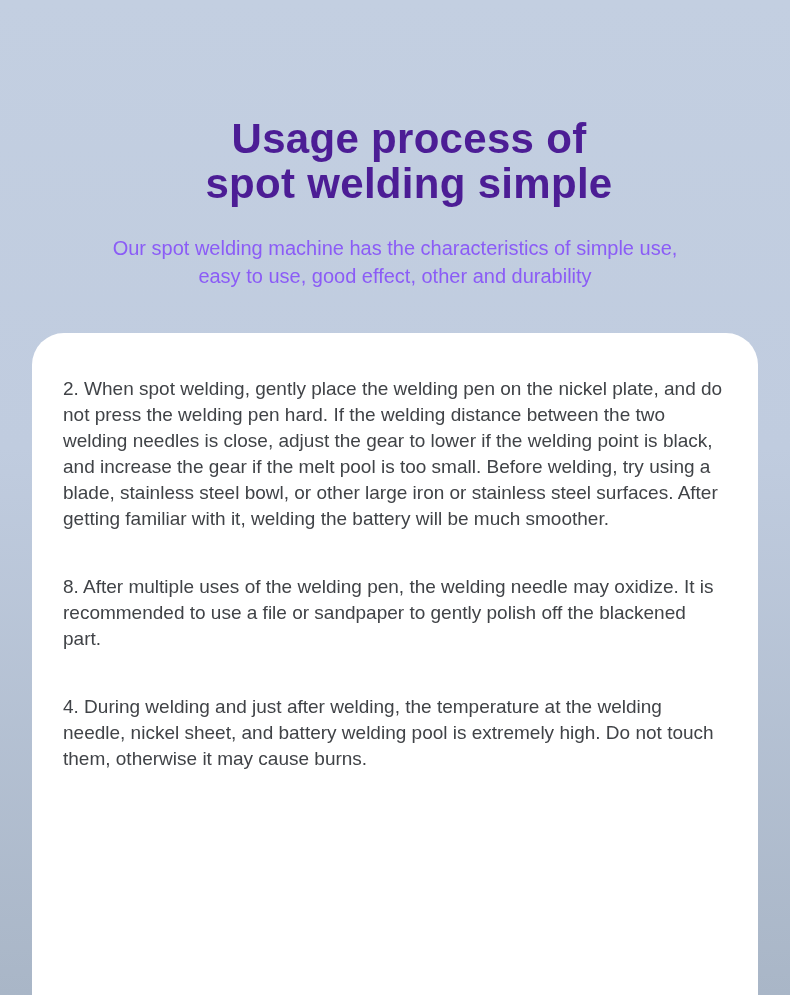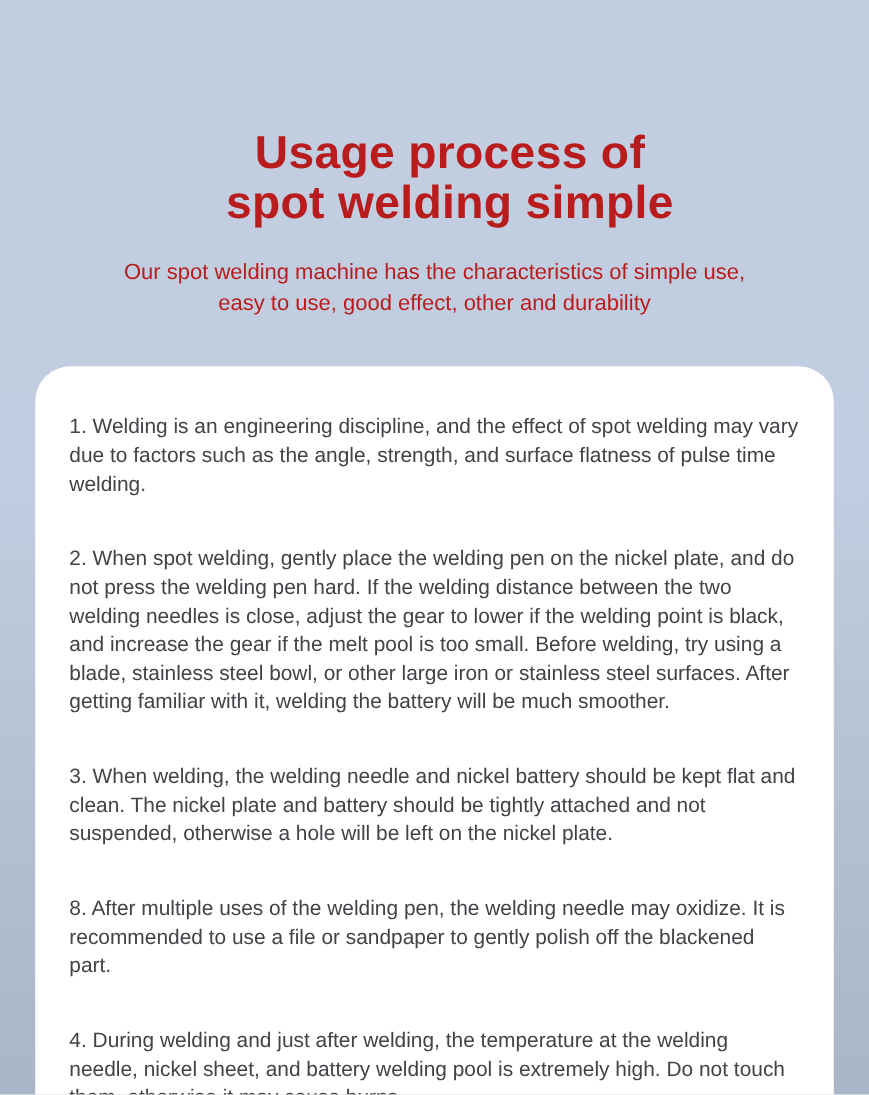--- a/index.html
+++ b/index.html
@@ -15,30 +15,30 @@
     font-family: "Liberation Sans", sans-serif;
   }
   .header {
     padding-top: 88px;
     text-align: center;
   }
   .title {
     font-size: 42px;
     line-height: 45px;
     font-weight: 700;
-    color: #b91c1c;
+    color: #4c1d95;
     letter-spacing: 0.3px;
     margin-left: 28px;
   }
   .subtitle {
     margin-top: 27px;
     font-size: 20px;
     line-height: 28px;
     font-weight: 400;
-    color: #b91c1c;
+    color: #8b5cf6;
   }
   .card {
     width: 726px;
     height: 732px;
     margin: 43px auto 0 auto;
     background: #ffffff;
     border-radius: 32px;
     padding: 43px 32px 0 31px;
   }
   .card p {
@@ -59,18 +59,16 @@
     <div>Usage process of</div>
     <div>spot welding simple</div>
   </h1>
   <div class="subtitle">
     <div>Our spot welding machine has the characteristics of simple use,</div>
     <div>easy to use, good effect, other and durability</div>
   </div>
 </div>
 
 <div class="card">
-  <p>1. Welding is an engineering discipline, and the effect of spot welding may vary due to factors such as the angle, strength, and surface flatness of pulse time welding.</p>
   <p>2. When spot welding, gently place the welding pen on the nickel plate, and do not press the welding pen hard. If the welding distance between the two welding needles is close, adjust the gear to lower if the welding point is black, and increase the gear if the melt pool is too small. Before welding, try using a blade, stainless steel bowl, or other large iron or stainless steel surfaces. After getting familiar with it, welding the battery will be much smoother.</p>
-  <p>3. When welding, the welding needle and nickel battery should be kept flat and clean. The nickel plate and battery should be tightly attached and not suspended, otherwise a hole will be left on the nickel plate.</p>
   <p>8. After multiple uses of the welding pen, the welding needle may oxidize. It is recommended to use a file or sandpaper to gently polish off the blackened part.</p>
   <p>4. During welding and just after welding, the temperature at the welding needle, nickel sheet, and battery welding pool is extremely high. Do not touch them, otherwise it may cause burns.</p>
 </div>
 
 </body></html>

